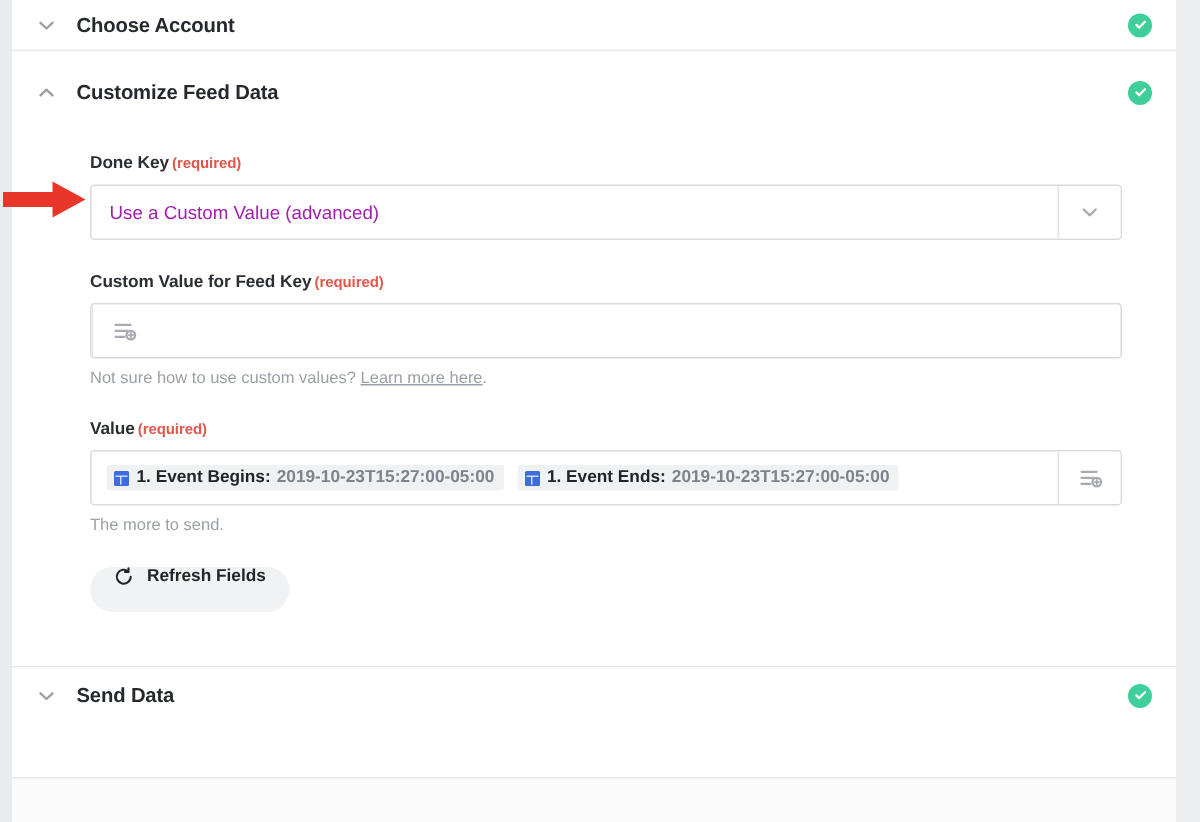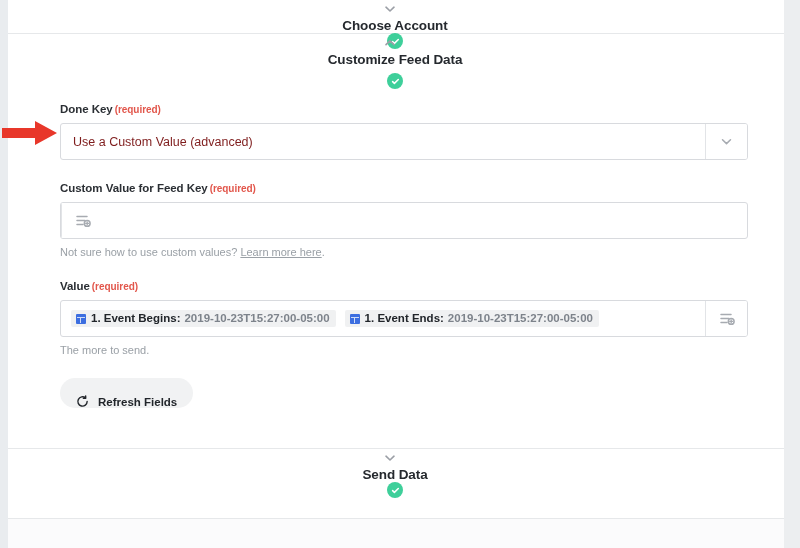--- a/index.html
+++ b/index.html
@@ -41,21 +41,20 @@
     background: #eceef0;
   }
 
   
   .step-header {
     display: flex;
     align-items: center;
     height: 33px;
     padding: 0 16px 0 14px;
     background: #ffffff;
-    flex-direction: column;
   }
   .step-header.tall { height: 55px; }
 
   .chev {
     width: 18px;
     height: 18px;
     flex: 0 0 18px;
     display: flex;
     align-items: center;
     justify-content: center;
@@ -123,21 +122,21 @@
     height: 37px;
     overflow: hidden;
   }
 
   .input-text {
     flex: 1 1 auto;
     display: flex;
     align-items: center;
     padding: 0 12px;
     font-size: 12.5px;
-    color: #7f1d1d;
+    color: #a21caf;
     white-space: nowrap;
     overflow: hidden;
   }
 
   .input-addon {
     flex: 0 0 42px;
     border-left: 1px solid #e2e4e7;
     display: flex;
     align-items: center;
     justify-content: center;
@@ -205,21 +204,21 @@
     margin-top: 7px;
   }
   .helper a {
     color: #9aa0a6;
     text-decoration: underline;
   }
 
   
   .refresh-btn {
     display: inline-flex;
-    align-items: flex-end;
+    align-items: flex-start;
     gap: 9px;
     height: 30px;
     padding: 0 16px;
     background: #f1f2f3;
     border: none;
     border-radius: 15px;
     font-family: "Liberation Sans", sans-serif;
     font-size: 11.5px;
     font-weight: bold;
     color: #22262b;

